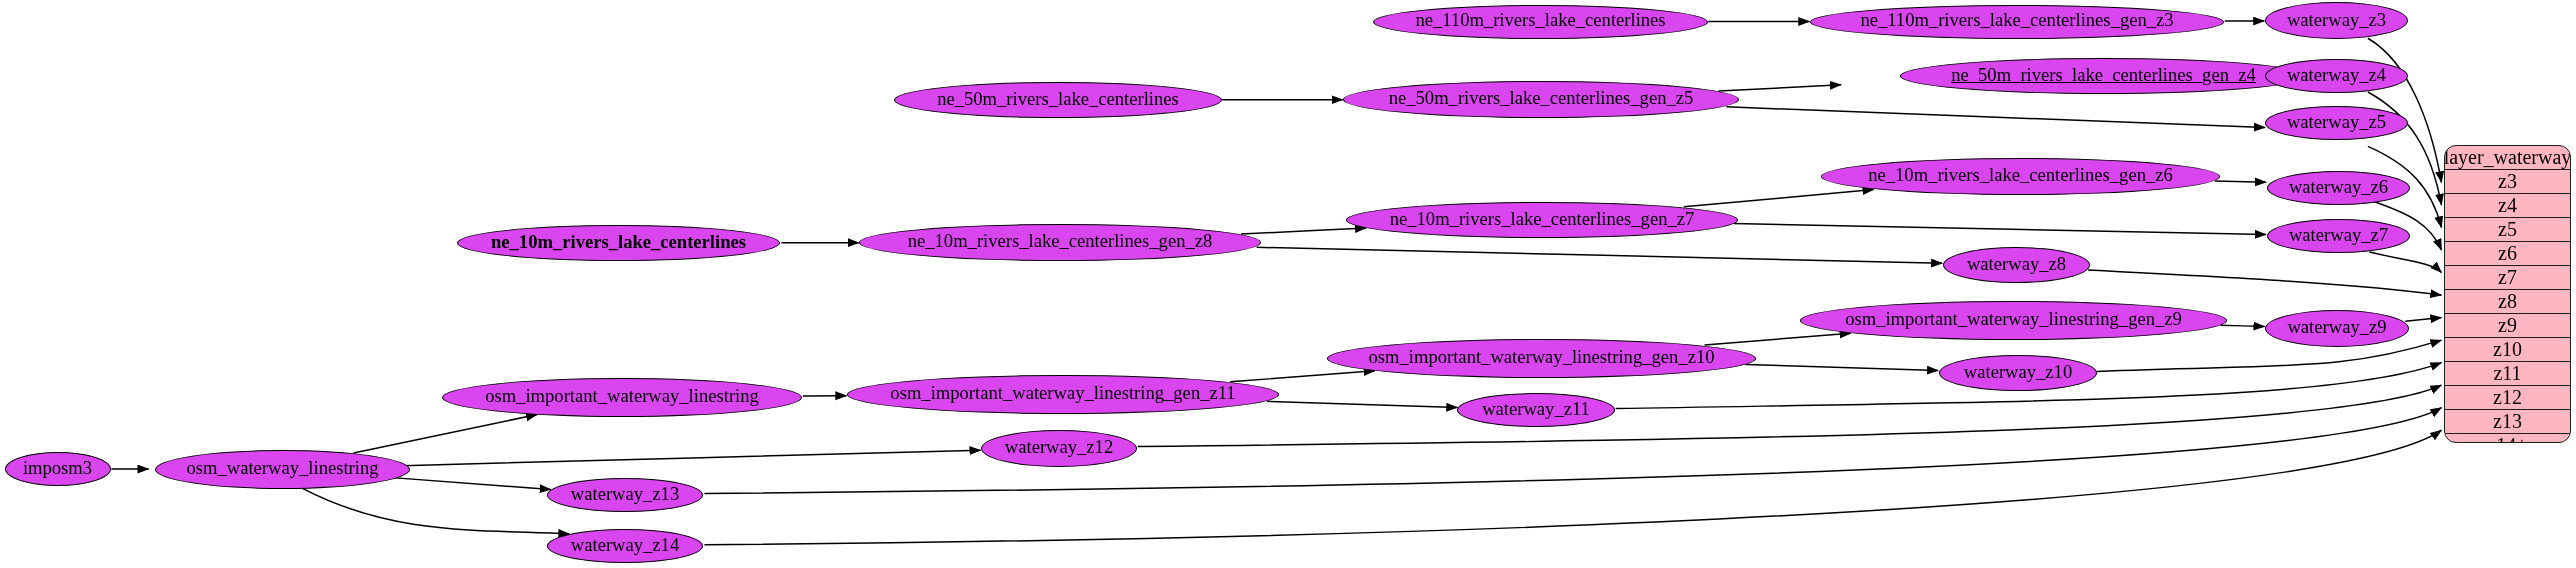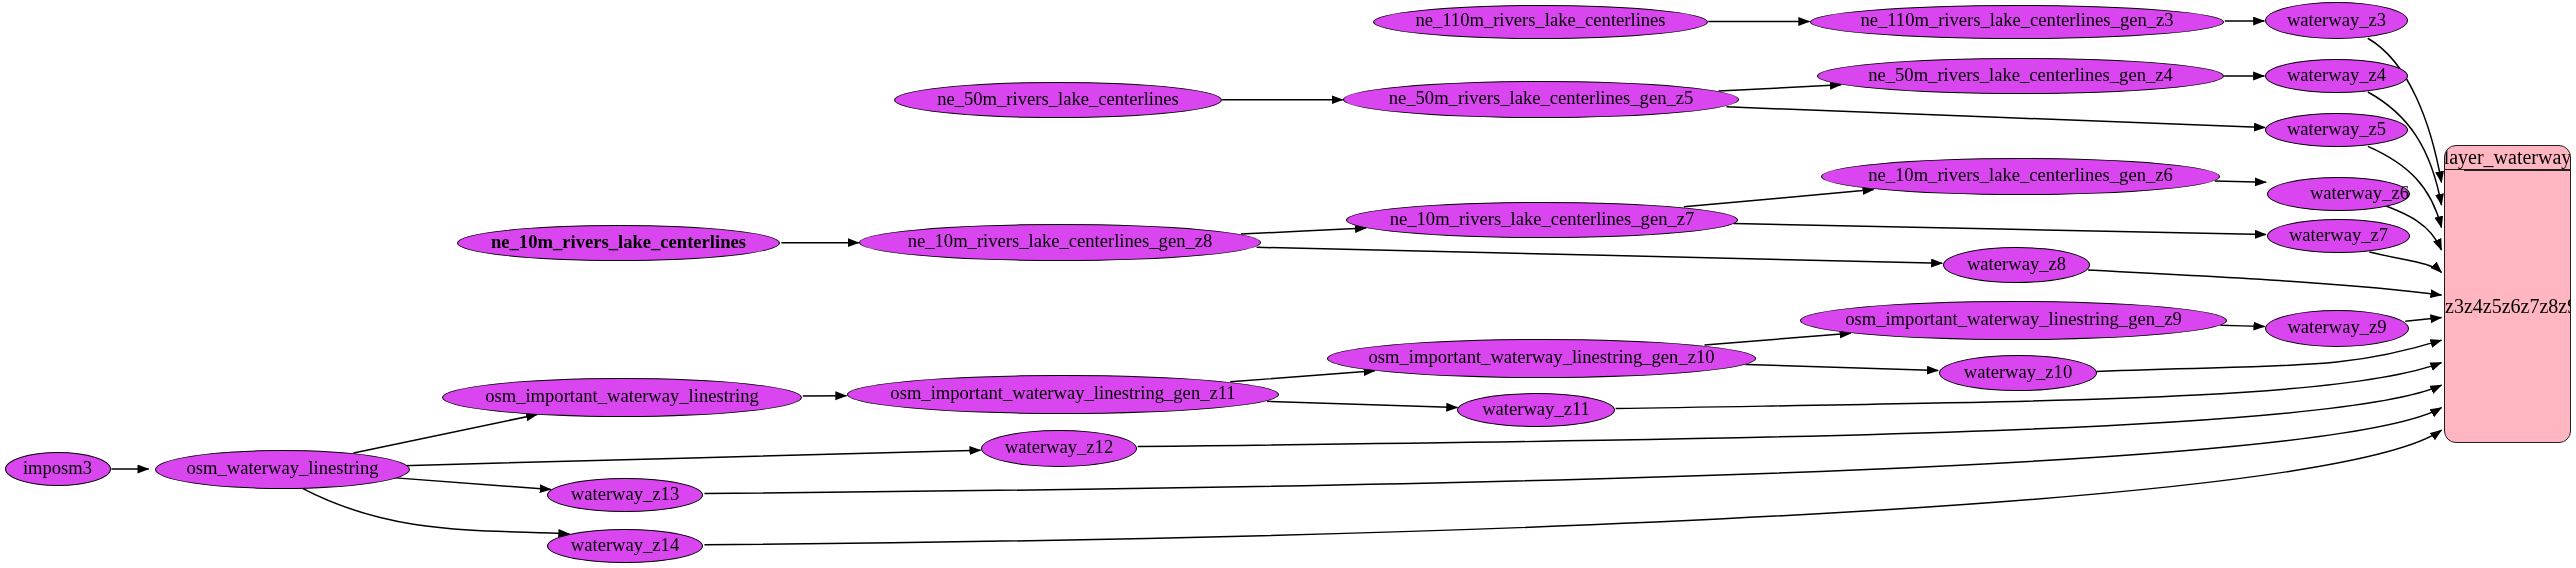--- a/index.html
+++ b/index.html
@@ -45,21 +45,21 @@
     z-index: 2;
   }
   .record-title {
     height: 23px;
     flex: 0 0 23px;
     border-bottom: 1.5px solid #1f1f1f;
     display: flex; align-items: center; justify-content: center;
     font-size: 20px; color: #000000;
     white-space: nowrap;
   }
-  #record-rows { flex: 1 1 auto; display: flex; flex-direction: row; }
+  #record-rows { flex: 1 1 auto; display: flex; flex-direction: column; }
   .record-row {
     flex: 1 1 0;
     display: flex; align-items: center; justify-content: center;
     font-size: 20px; color: #000000;
   }
   .record-row + .record-row { border-top: 1.5px solid #1f1f1f; }
   path.edge { stroke: #000000; stroke-width: 2; fill: none; }
 </style>
 </head>
 <body>
@@ -134,45 +134,45 @@
       </div>
       <div class="node" style="left: 1810px; top: 4.5px; width: 414px; height: 34px;">
         <span>ne_110m_rivers_lake_centerlines_gen_z3</span>
       </div>
       <div class="node" style="left: 894px; top: 82px; width: 328px; height: 36px;">
         <span>ne_50m_rivers_lake_centerlines</span>
       </div>
       <div class="node" style="left: 1343px; top: 81px; width: 396px; height: 37px;">
         <span>ne_50m_rivers_lake_centerlines_gen_z5</span>
       </div>
-      <div class="node" style="left: 1817px; top: 58px; width: 407px; height: 36px;">
+      <div class="node" style="left: 1900px; top: 58px; width: 407px; height: 36px; text-decoration: underline;">
         <span>ne_50m_rivers_lake_centerlines_gen_z4</span>
       </div>
       <div class="node" style="left: 457px; top: 225px; width: 323px; height: 36px; font-weight: bold;">
         <span>ne_10m_rivers_lake_centerlines</span>
       </div>
       <div class="node" style="left: 859px; top: 224px; width: 402px; height: 37px;">
         <span>ne_10m_rivers_lake_centerlines_gen_z8</span>
       </div>
       <div class="node" style="left: 1346px; top: 202px; width: 392px; height: 36px;">
         <span>ne_10m_rivers_lake_centerlines_gen_z7</span>
       </div>
       <div class="node" style="left: 1821px; top: 158px; width: 399px; height: 37px;">
         <span>ne_10m_rivers_lake_centerlines_gen_z6</span>
       </div>
       <div class="node" style="left: 2265px; top: 2.2px; width: 143px; height: 37px;">
         <span>waterway_z3</span>
       </div>
       <div class="node" style="left: 2265px; top: 59px; width: 143px; height: 34px;">
         <span>waterway_z4</span>
       </div>
-      <div class="node" style="left: 2265px; top: 113px; width: 143px; height: 34px; align-items: center;">
+      <div class="node" style="left: 2265px; top: 106px; width: 143px; height: 34px; align-items: center;">
         <span>waterway_z5</span>
       </div>
-      <div class="node" style="left: 2267px; top: 177px; width: 143px; height: 34px; justify-content: flex-end;">
+      <div class="node" style="left: 2267px; top: 171px; width: 143px; height: 34px;">
         <span>waterway_z6</span>
       </div>
       <div class="node" style="left: 2267px; top: 219px; width: 143px; height: 34px;">
         <span>waterway_z7</span>
       </div>
       <div class="node" style="left: 1943px; top: 247px; width: 147px; height: 36px;">
         <span>waterway_z8</span>
       </div>
       <div class="node" style="left: 2265px; top: 310px; width: 144px; height: 37px;">
         <span>waterway_z9</span>

